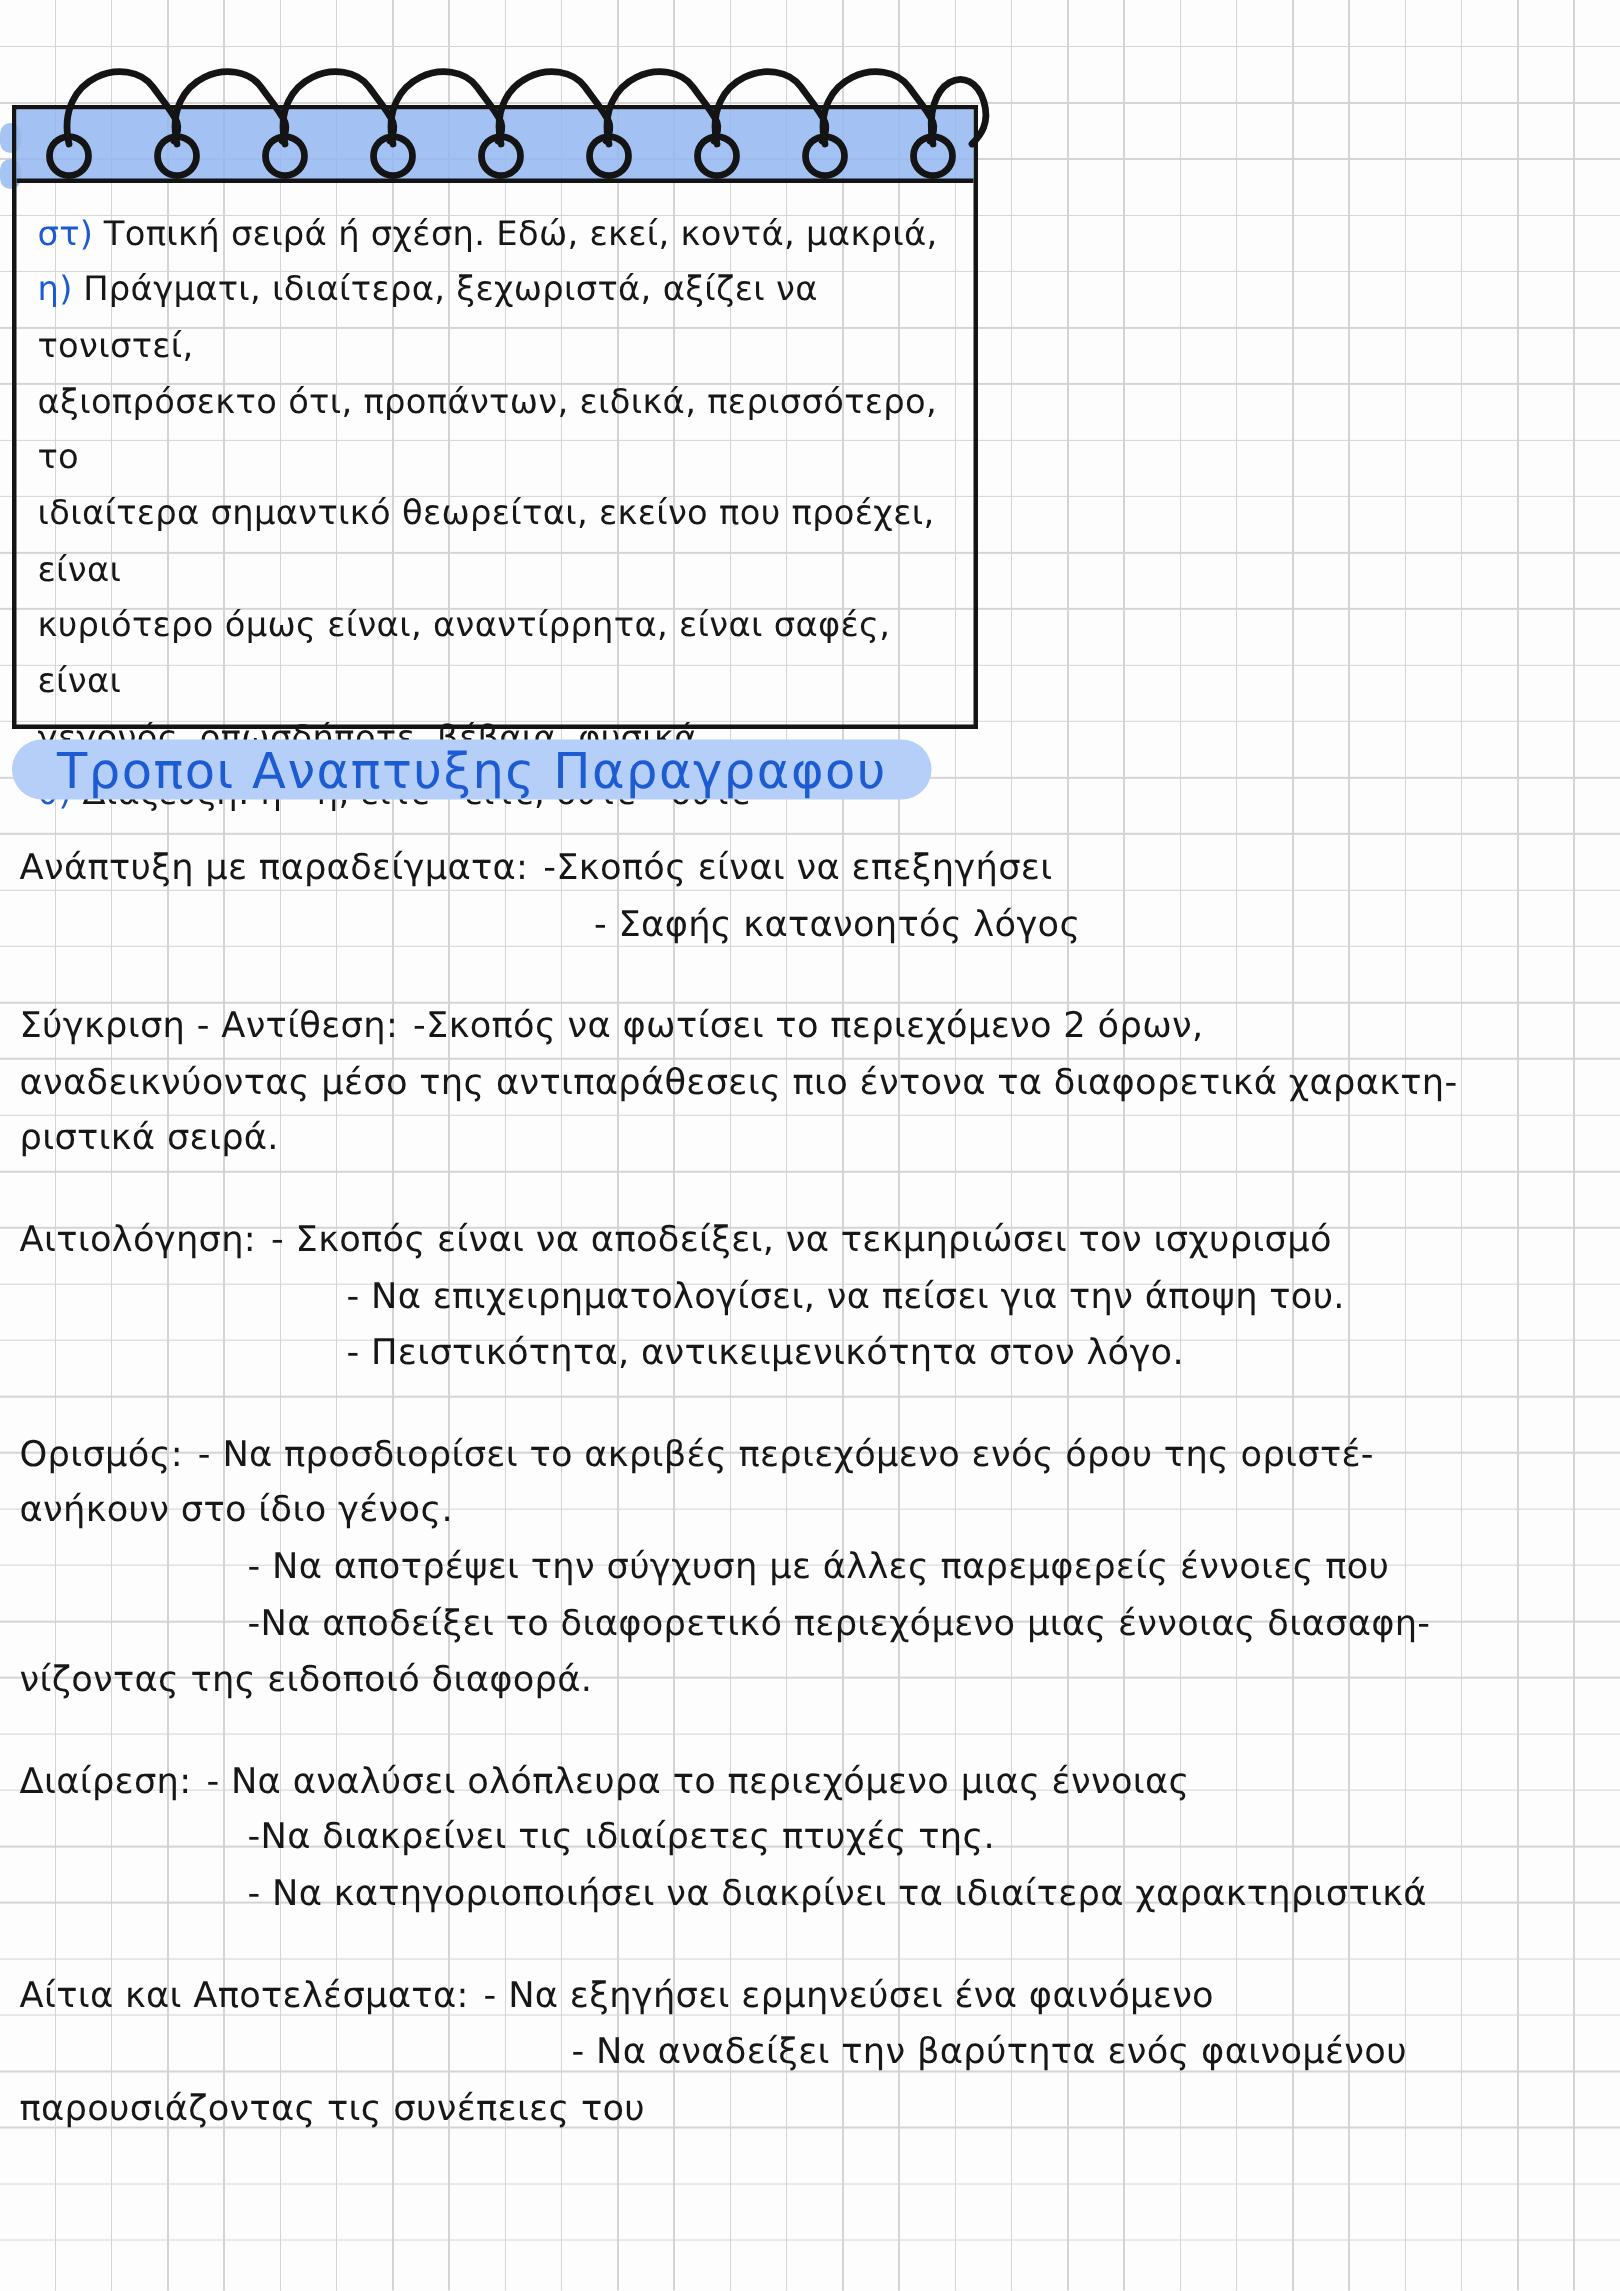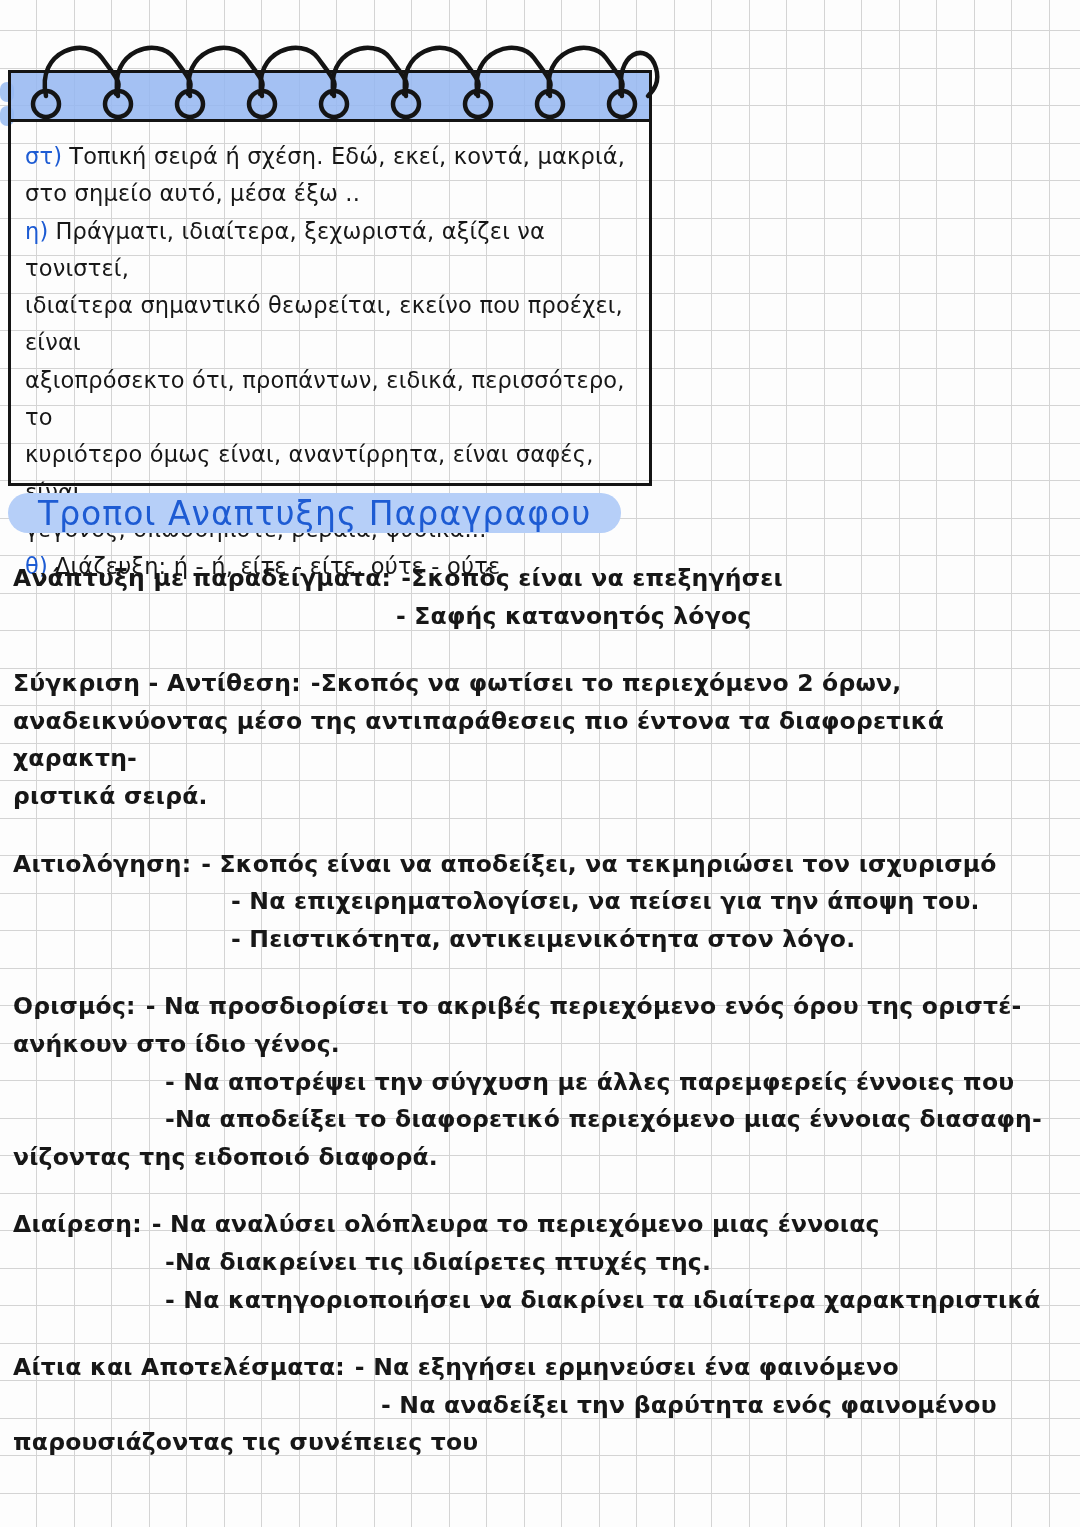--- a/index.html
+++ b/index.html
@@ -37,21 +37,21 @@
     display:inline-flex;align-items:center;
     padding:0 30px;border-radius:25px;
     background:#b6cff8;z-index:2;
   }
   .title-text{
     color:#1d5bd3;font-size:33px;letter-spacing:1px;white-space:nowrap;
   }
 
   
   .sections{position:absolute;left:13px;top:560px;width:1062px;z-index:2;}
-  .section{margin-bottom:30px;font-weight:bold;}
+  .section{margin-bottom:30px;}
   .ln{font-size:23.5px;line-height:37.6px;letter-spacing:0.2px;min-height:37.6px;}
   .ln.ind{padding-left:var(--ind,0px);}
   .sec-heading{margin-right:10px;}
 </style>
 </head>
 <body>
 
 <svg class="spiral-svg" viewBox="0 0 660 96" fill="none" xmlns="http://www.w3.org/2000/svg">
     <circle cx="38" cy="66" r="13" stroke="#141414" stroke-width="4.5" fill="none"></circle>
     <path d="M 38 58 C 28 12, 78 -2, 94 20 S 114 44, 108 56" stroke="#141414" stroke-width="4.5" fill="none" stroke-linecap="round"></path>
@@ -73,24 +73,23 @@
     <path d="M 614 58 C 606 14, 640 2, 648 30 C 652 44, 646 52, 640 58" stroke="#141414" stroke-width="4.5" fill="none" stroke-linecap="round"></path>
   </svg>
 
 <div class="band-blob" style="left:0px;top:82px;width:14px;height:20px;"></div>
 <div class="band-blob" style="left:0px;top:106px;width:14px;height:20px;"></div>
 
 <div class="notebook-frame">
   <div class="notebook-band"></div>
   <div class="notebook-text">
       <div><span class="nb-label">στ)</span><span>Τοπική σειρά ή σχέση. Εδώ, εκεί, κοντά, μακριά,</span></div>
-      <div><span>στο σημείο αυτό, μέσα έξω ..</span></div>
       <div><span class="nb-label">η)</span><span>Πράγματι, ιδιαίτερα, ξεχωριστά, αξίζει να τονιστεί,</span></div>
+      <div><span>αξιοπρόσεκτο ότι, προπάντων, ειδικά, περισσότερο, το</span></div>
       <div><span>ιδιαίτερα σημαντικό θεωρείται, εκείνο που προέχει, είναι</span></div>
-      <div><span>αξιοπρόσεκτο ότι, προπάντων, ειδικά, περισσότερο, το</span></div>
       <div><span>κυριότερο όμως είναι, αναντίρρητα, είναι σαφές, είναι</span></div>
       <div><span>γεγονός, οπωσδήποτε, βέβαια, φυσικά...</span></div>
       <div><span class="nb-label">θ)</span><span>Διάζευξη: ή - ή, είτε - είτε, ούτε - ούτε</span></div>
     </div>
 </div>
 
 <div class="title-pill">
   <span class="title-text">Τροποι Αναπτυξης Παραγραφου</span>
 </div>
 

